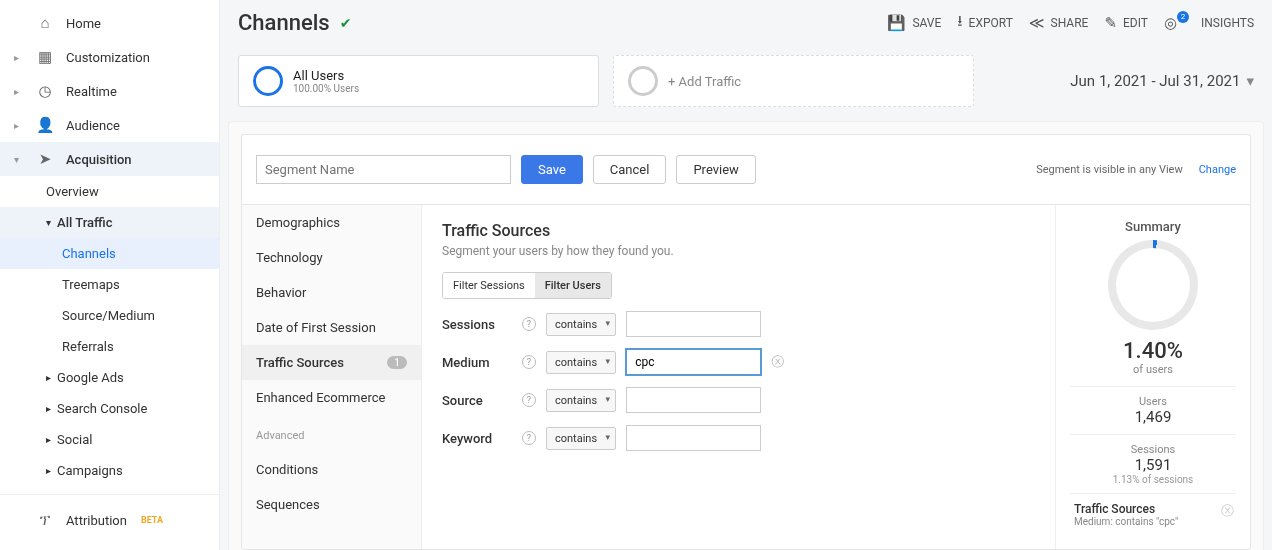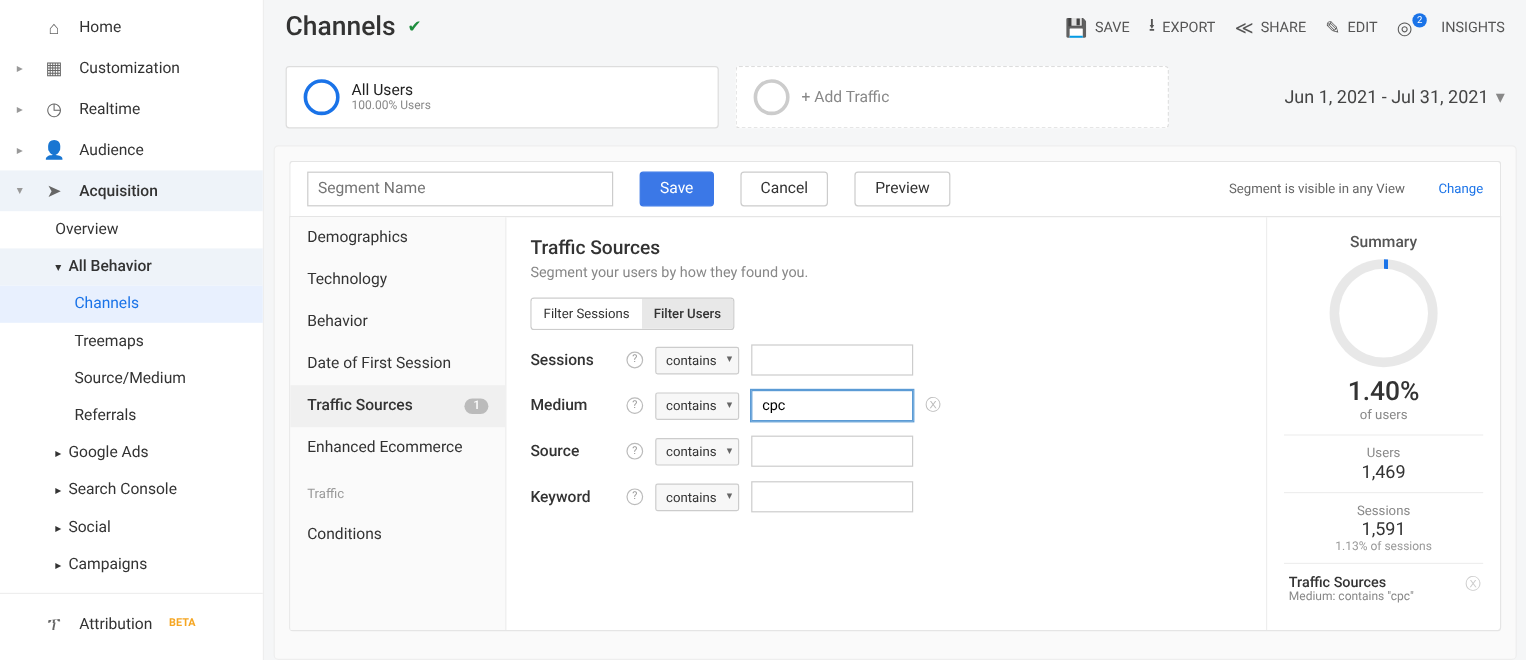--- a/index.html
+++ b/index.html
@@ -26,21 +26,21 @@
 .top-action .ico{color:#555;font-size:15px}
 .segments{display:flex;align-items:center;padding:10px 18px 14px 18px;gap:14px}
 .seg-card{border:1px solid #ddd;background:#fff;border-radius:3px;padding:10px 14px;display:flex;align-items:center;gap:10px;width:361px}
 .circle{width:30px;height:30px;border:3px solid #1a73e8;border-radius:50%}
 .circle.grey{border-color:#ccc}
 .seg-title{font-size:13px;color:#222}
 .seg-sub{font-size:10px;color:#888}
 .daterange{margin-left:auto;display:flex;align-items:center;gap:6px;color:#444;font-size:15px}
 .panel{background:#fafafa;margin:0 8px;border:1px solid #eee;border-radius:4px;padding:12px;flex:1}
 .inner{background:#fff;border:1px solid #e5e5e5;border-radius:3px;display:flex;height:100%}
-.seg-header{display:flex;align-items:center;padding:8px 14px;gap:22px;border-bottom:1px solid #eee}
+.seg-header{display:flex;align-items:center;padding:20px 14px;gap:10px;border-bottom:1px solid #eee}
 .seg-name-input{border:1px solid #ccc;padding:6px 8px;font-size:13px;width:255px}
 .btn{padding:6px 16px;border-radius:3px;font-size:13px;cursor:pointer;border:1px solid #ccc;background:#fff;color:#333}
 .btn.primary{background:#3b78e7;border-color:#3b78e7;color:#fff}
 .visible-text{font-size:11px;color:#666;margin-left:auto}
 .change-link{color:#1a73e8;font-size:11px;margin-left:6px;cursor:pointer}
 .builder{display:flex;flex:1}
 .cat-list{width:180px;border-right:1px solid #eee;background:#fafafa}
 .cat-item{padding:10px 14px;font-size:13px;cursor:pointer;color:#333;display:flex;align-items:center;justify-content:space-between}
 .cat-item.active{background:#f0f0f0;font-weight:500}
 .cat-item.section{color:#999;font-size:11px;padding-top:14px}
@@ -106,21 +106,21 @@
     <div class="nav-item active">
       <span class="chev">▾</span>
         <span class="icon">➤</span>
       <span>Acquisition</span>
     </div>
     <div class="nav-item sub">
         <span>Overview</span>
       </div>
     <div class="nav-item sub subhead active">
         <span style="font-size:10px">▾</span>
-        <span>All Behavior</span>
+        <span>All Traffic</span>
       </div>
     <div class="nav-item sub2 selected">
         <span>Channels</span>
       </div>
     <div class="nav-item sub2">
         <span>Treemaps</span>
       </div>
     <div class="nav-item sub2">
         <span>Source/Medium</span>
       </div>
@@ -214,22 +214,23 @@
           <div class="cat-list">
             <div class="cat-item">Demographics</div>
             <div class="cat-item">Technology</div>
             <div class="cat-item">Behavior</div>
             <div class="cat-item">Date of First Session</div>
             <div class="cat-item active">
               <span>Traffic Sources</span>
               <span class="badge">1</span>
             </div>
             <div class="cat-item">Enhanced Ecommerce</div>
-            <div class="cat-item section">Traffic</div>
+            <div class="cat-item section">Advanced</div>
             <div class="cat-item">Conditions</div>
+            <div class="cat-item">Sequences</div>
           </div>
 
           <div class="form-area">
             <div class="form-title">Traffic Sources</div>
             <div class="form-desc">Segment your users by how they found you.</div>
             <div class="filter-tabs">
               <div class="filter-tab">Filter Sessions</div>
               <div class="filter-tab active">Filter Users</div>
             </div>
             <div class="row">

